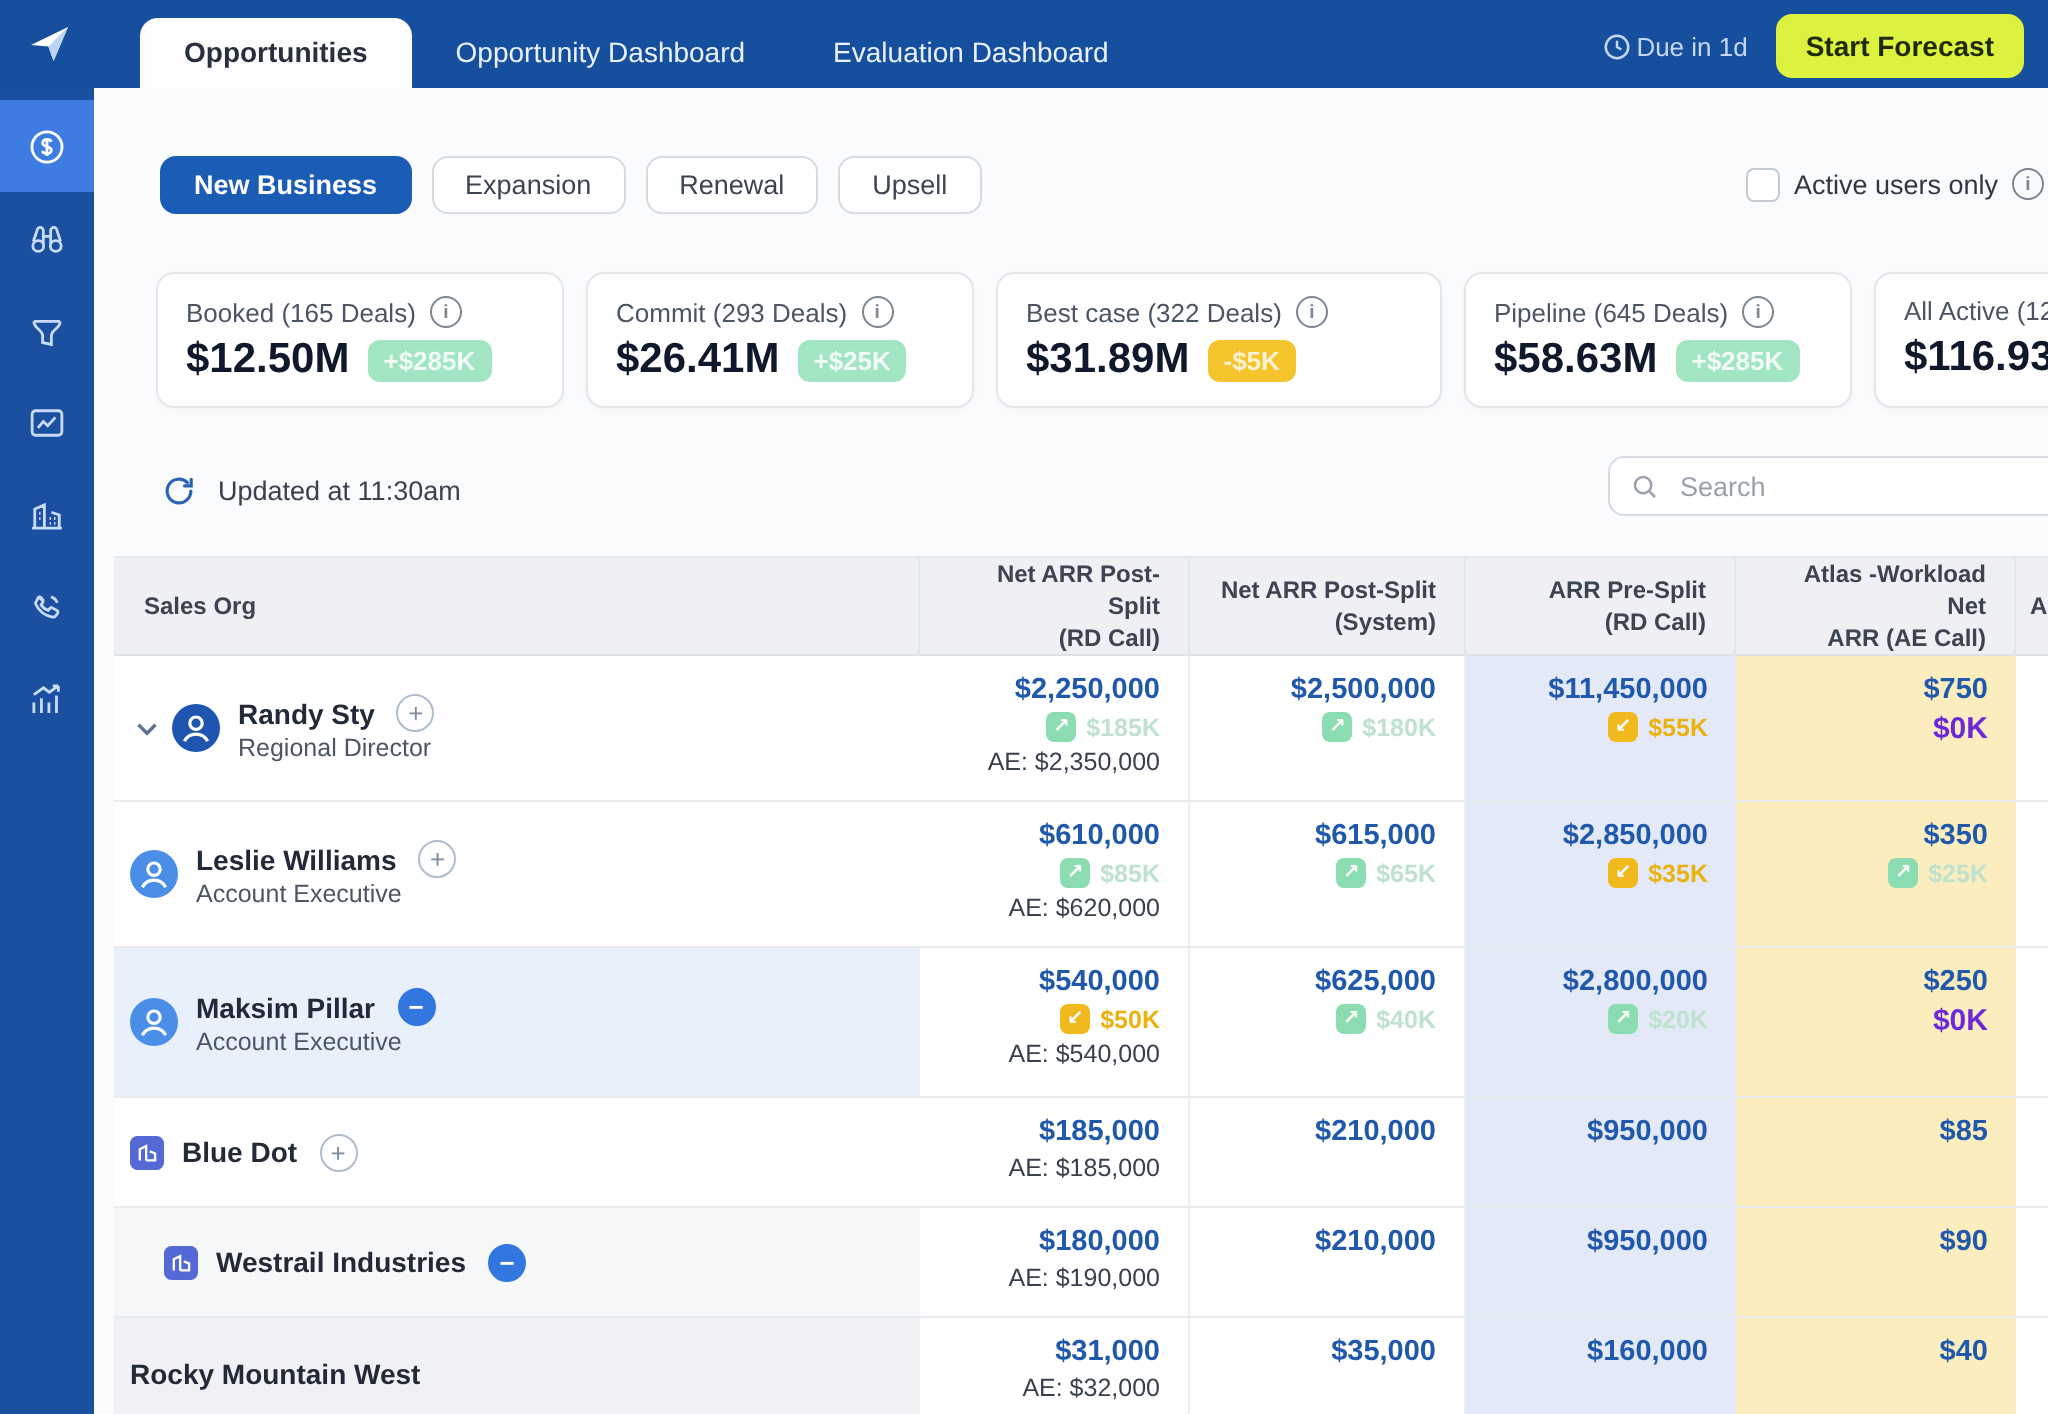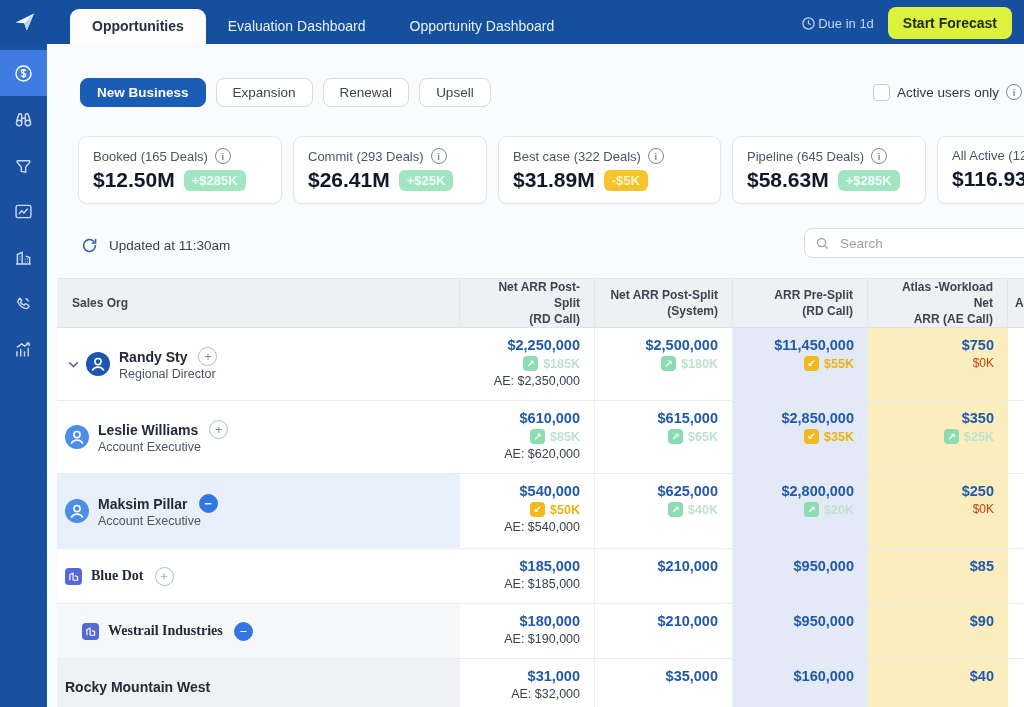--- a/index.html
+++ b/index.html
@@ -63,34 +63,34 @@
   .cell.cream{background:#fbedbe;border-right:none;}
   .cell.endcol{background:#fff;border-right:none;}
   .val{font-size:14.5px;font-weight:700;color:#2058ab;white-space:nowrap;}
   .mini-badge{display:flex;align-items:center;gap:5px;font-size:12.5px;font-weight:700;}
   .mini-ic{width:15px;height:15px;border-radius:4px;color:#fff;font-size:10px;display:flex;align-items:center;justify-content:center;}
   .mini-badge.green .mini-ic{background:#8cdcb1;}
   .mini-badge.green .mini-amt{color:#bfe2cf;}
   .mini-badge.yellow .mini-ic{background:#f0b91d;}
   .mini-badge.yellow .mini-amt{color:#eab211;}
   .ae{font-size:12.5px;color:#39414e;white-space:nowrap;}
-  .subval{font-size:12px;color:#c2410c;}
+  .subval{font-size:15px;color:#6d28d9;font-weight:bold;}
 
   .cell.org{display:flex;align-items:center;padding-left:8px;}
   .chev{width:17px;height:17px;color:#5f7190;flex:none;margin-right:4px;cursor:pointer;}
   .avatar{width:24px;height:24px;flex:none;margin-right:9px;}
   .comp-ic{width:17px;height:17px;flex:none;margin-right:9px;}
   .who{display:flex;flex-direction:column;gap:1px;}
   .nameline{display:flex;align-items:center;gap:11px;}
   .pname{font-size:14px;font-weight:700;color:#222a38;white-space:nowrap;}
   .role{font-size:12.5px;color:#4b5563;}
   .pm{width:19px;height:19px;border-radius:50%;border:1.4px solid #aebcce;background:#fff;color:#7e8ca0;font-size:13px;line-height:1;display:flex;align-items:center;justify-content:center;cursor:pointer;padding:0;flex:none;font-family:inherit;}
   .pm.minus{background:#3277e0;border-color:#3277e0;color:#fff;font-weight:700;}
   .indent1{padding-left:38px;}
-  .indent2{padding-left:44px;font-family:Liberation Serif, serif;}
+  .indent2{padding-left:44px;}
   .indent3{padding-left:76px;}
   .row-hl .org{background:#e8f0fc;}
   .row-g1 .org{background:#f6f7f9;padding-left:25px;}
   .row-g2 .org{background:#eff1f5;}
   .h72{height:72px;}
   .h74{height:74px;}
   .h54{height:54px;}
   .h55{height:55px;border-bottom:none;}
 </style>
 </head>
@@ -100,22 +100,22 @@
 
   <div class="topbar">
     <div class="logo">
       <svg viewBox="0 0 24 24">
           <path d="M2.5 12.5 21 3.5l-7.2 17-2.6-7.2z" fill="#ffffff"></path>
           <path d="M11.2 13.3 21 3.5l-7.2 17z" fill="#bcd4f5"></path>
         </svg>
     </div>
     <div class="tabs">
       <div class="tab active">Opportunities</div>
+      <div class="tab">Opportunity Dashboard</div>
       <div class="tab">Evaluation Dashboard</div>
-      <div class="tab">Opportunity Dashboard</div>
     </div>
     <div class="topbar-right">
       <span class="due">
         <svg viewBox="0 0 24 24" fill="none" stroke="#c6d7f2" stroke-width="2">
             <circle cx="12" cy="12" r="9"></circle>
             <path d="M12 7v5l3.5 2"></path>
           </svg>
         <span>Due in 1d</span>
       </span>
       <button class="start-btn">Start Forecast</button>

